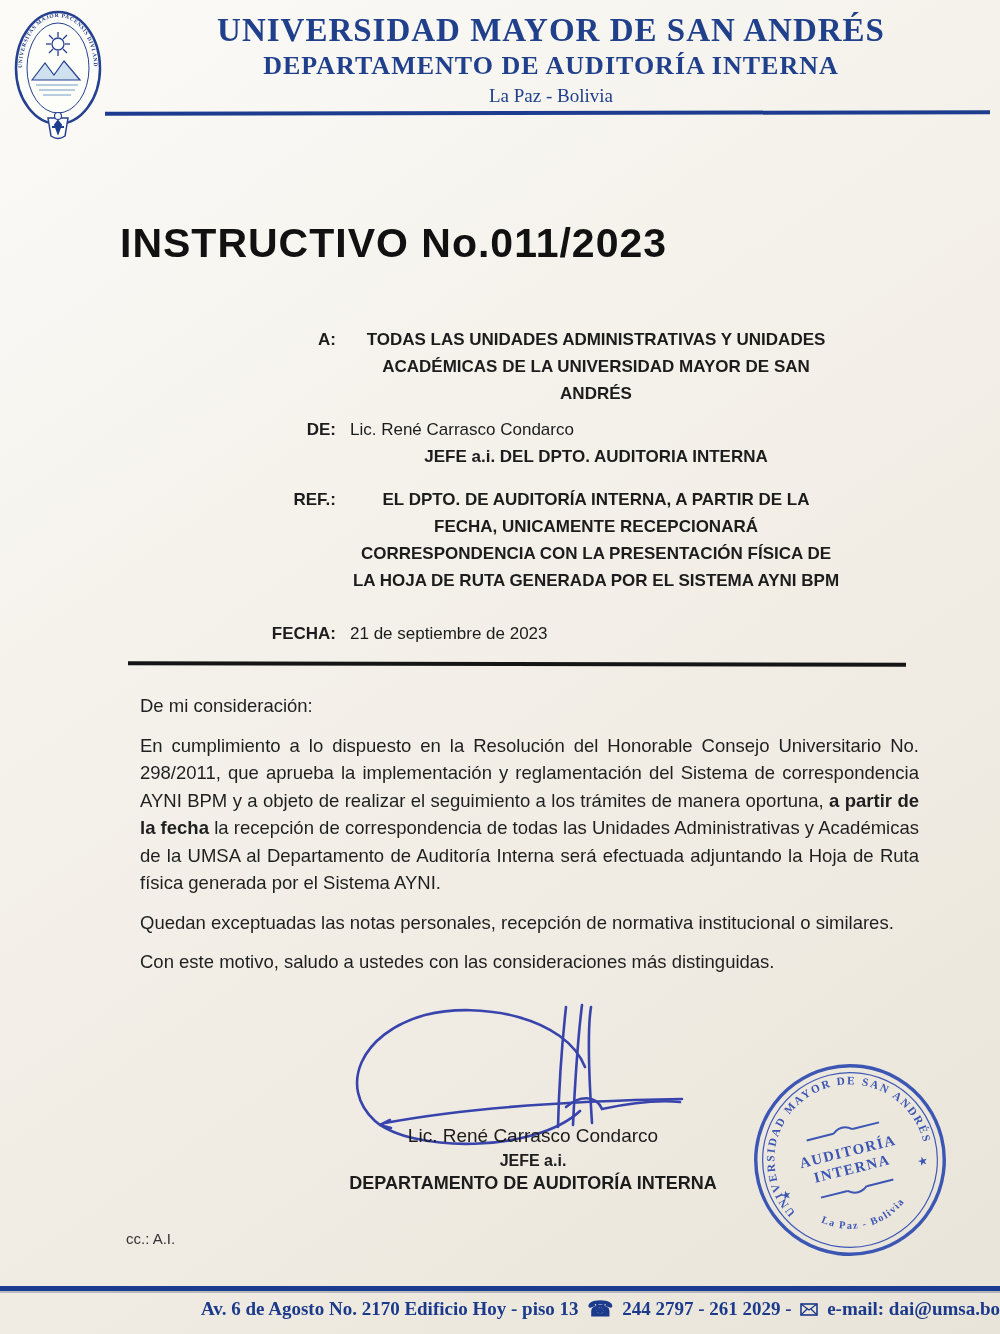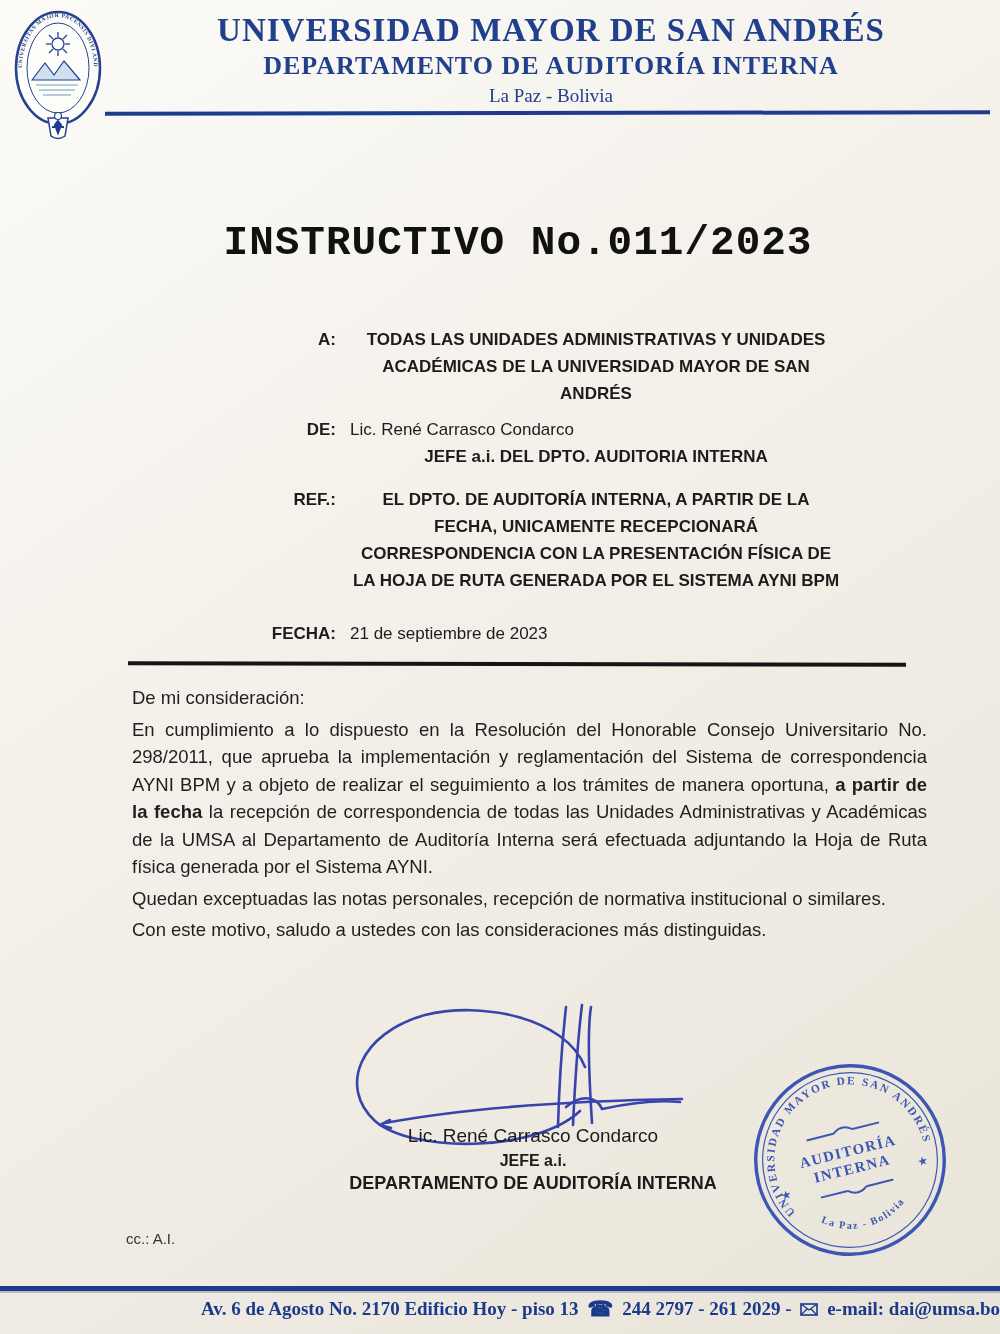--- a/index.html
+++ b/index.html
@@ -9,38 +9,38 @@
     font-family:"Liberation Sans",sans-serif;color:#1c1c1c;
   }
   
   .logo{position:absolute;left:12px;top:6px;width:92px;height:136px;}
   .header-block{position:absolute;left:110px;right:8px;top:12px;text-align:center;color:#20408c;}
   .h-univ{font-family:"Liberation Serif",serif;font-weight:bold;font-size:33px;letter-spacing:1px;line-height:1.1;}
   .h-dept{font-family:"Liberation Serif",serif;font-weight:bold;font-size:26px;letter-spacing:1px;margin-top:3px;}
   .h-city{font-family:"Liberation Serif",serif;font-size:19px;margin-top:4px;}
   .header-rule{position:absolute;left:105px;top:111px;width:885px;height:4px;background:#1d3c8f;transform:rotate(-0.1deg);}
   
-  .doc-title{position:absolute;left:128px;top:220px;width:780px;text-align:center;
-    font-family:Liberation Mono, monospace;font-weight:bold;font-size:41px;letter-spacing:1px;color:#111;}
+  .doc-title{position:absolute;left:120px;top:220px;width:780px;text-align:left;
+    font-family:Liberation Sans, sans-serif;font-weight:bold;font-size:41px;letter-spacing:1px;color:#111;}
   
   .meta{position:absolute;left:240px;top:326px;width:610px;font-size:17px;line-height:27px;}
   .meta-row{display:flex;}
   .meta-label{width:96px;text-align:right;font-weight:bold;flex:none;}
   .meta-value{width:492px;margin-left:14px;}
   .jst{text-align:justify;}
   .bold{font-weight:bold;text-align:center;}
   .mt-a{margin-top:0;}
   .mt-de{margin-top:9px;}
   .mt-ref{margin-top:16px;}
   .mt-fecha{margin-top:26px;}
   
   .black-rule{position:absolute;left:128px;top:662px;width:778px;height:4px;background:#151515;transform:rotate(0.12deg);}
   
   .body-block{position:absolute;left:128px;top:680px;width:803px;font-size:18.5px;line-height:27.5px;color:#1f1f1f;}
-  .body-block p{margin:4px;}
+  .body-block p{margin:12px;}
   .p-sal{margin-bottom:22px;}
   .p1{text-align:justify;margin-bottom:27px;}
   .p2{text-align:justify;margin-bottom:27px;}
   .p3{margin-top:0;}
   
   .sig-ink{position:absolute;left:330px;top:995px;width:360px;height:170px;overflow:visible;}
   .sig-block{position:absolute;left:283px;top:1124px;width:500px;text-align:center;line-height:23px;}
   .sig-name{font-size:19px;}
   .sig-role{font-size:16px;font-weight:bold;margin-top:2px;}
   .sig-dept{font-size:18px;font-weight:bold;}

